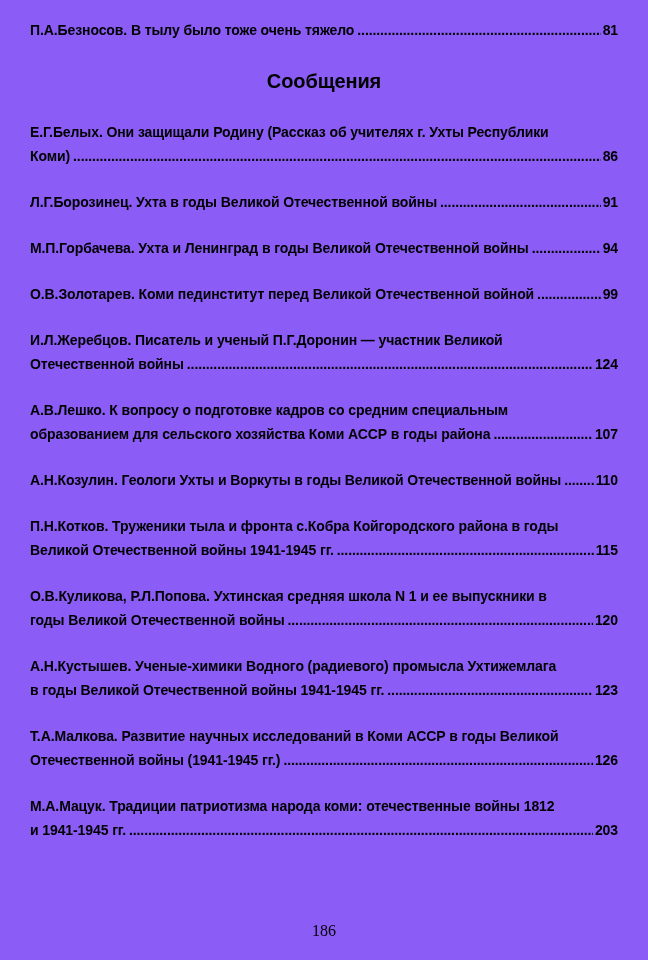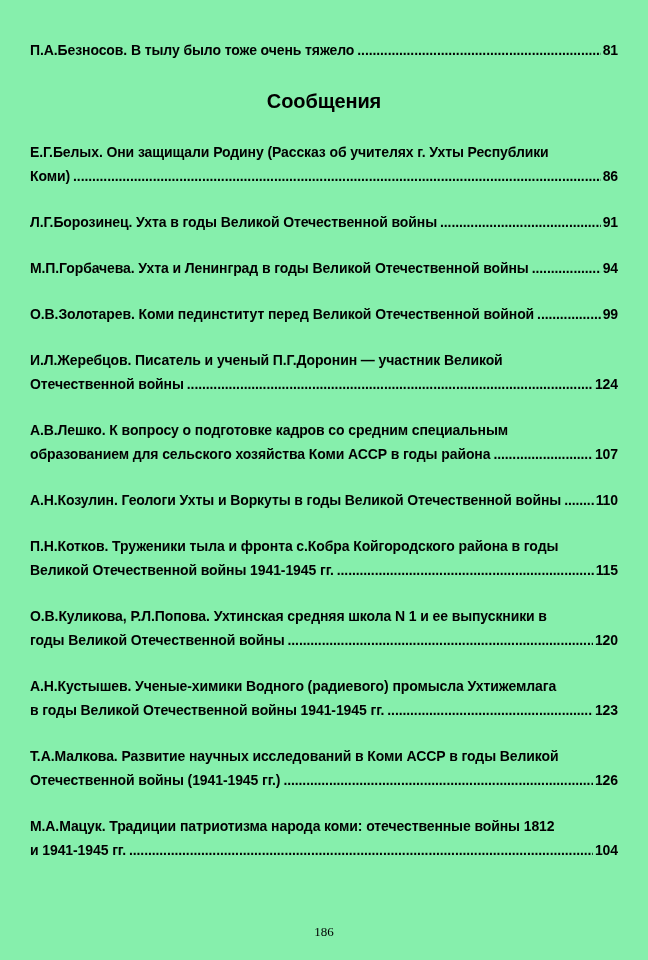--- a/index.html
+++ b/index.html
@@ -10,22 +10,22 @@
     font-family: "Liberation Sans", sans-serif;
     font-weight: bold;
     font-size: 14px;
     letter-spacing: -0.1px;
     overflow: hidden;
   }
   .page {
     position: relative;
     width: 648px;
     height: 960px;
-    padding: 38px 30px 60px 30px;
-    background: #86efac;
+    padding: 18px 30px 60px 30px;
+    background: #8b5cf6;
   }
   .entry { margin-bottom: 22px; }
   .line { line-height: 24px; }
   .line.last { display: flex; align-items: baseline; }
   .txt { flex: 0 1 auto; min-width: 0; }
   .leader {
     flex: 1 1 0;
     min-width: 0;
     overflow: hidden;
     white-space: nowrap;
@@ -43,21 +43,21 @@
     margin: 27px 0 27px 0;
   }
   .footer {
     position: absolute;
     bottom: 20px;
     left: 0;
     width: 100%;
     text-align: center;
     font-family: "Liberation Serif", serif;
     font-weight: 400;
-    font-size: 13px;
+    font-size: 16px;
     letter-spacing: 0;
   }
 </style>
 </head>
 <body>
 
 <div class="page">
   <div id="pre-list">
       <div class="entry">
         <div class="line last">
@@ -151,18 +151,18 @@
           <span class="txt">Отечественной войны (1941-1945 гг.)</span>
           <span class="leader"></span>
           <span class="pg">126</span>
         </div>
       </div>
       <div class="entry">
         <div class="line"><span class="txt">М.А.Мацук. Традиции патриотизма народа коми: отечественные войны 1812</span></div>
         <div class="line last">
           <span class="txt">и 1941-1945 гг.</span>
           <span class="leader"></span>
-          <span class="pg">104</span>
+          <span class="pg">203</span>
         </div>
       </div>
     </div>
   <div class="footer">186</div>
 </div>
 
 </body></html>

